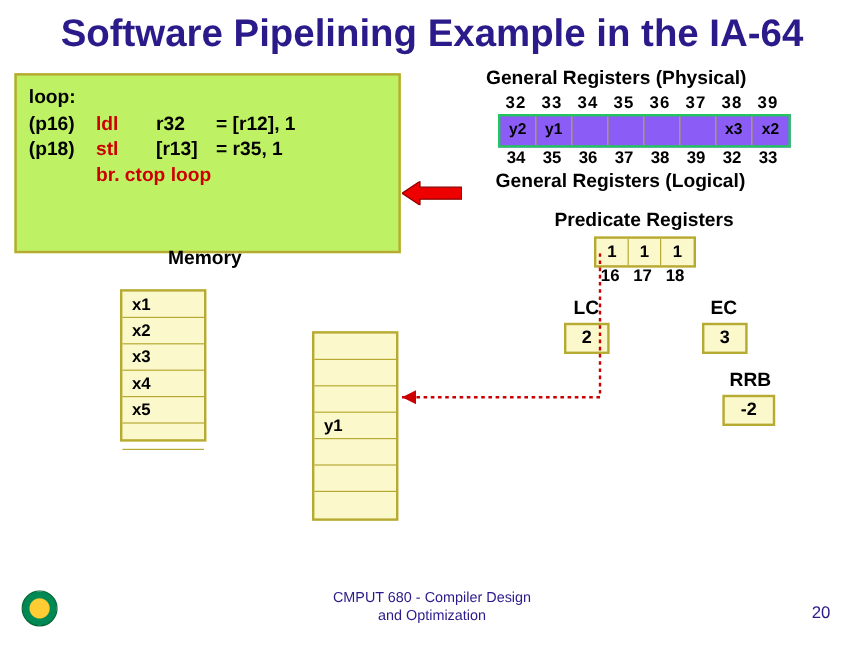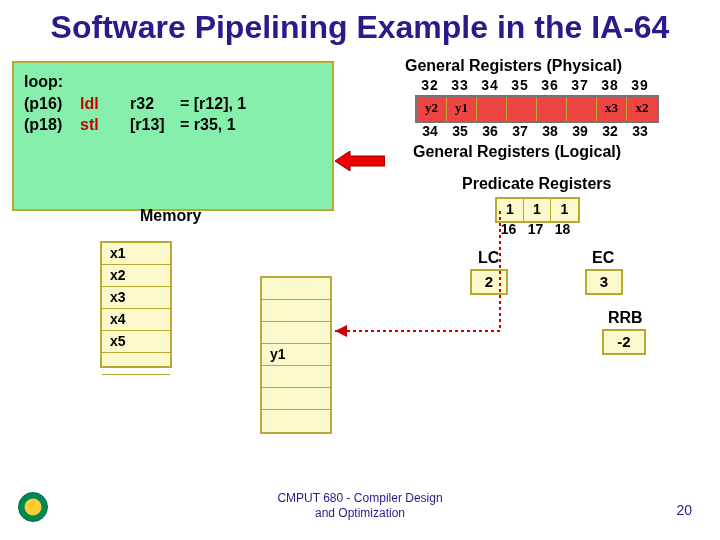--- a/index.html
+++ b/index.html
@@ -1,21 +1,21 @@
 <!DOCTYPE html>
 <html><head>
 <meta charset="utf-8">
 <style>
   * { box-sizing: border-box; margin: 0; padding: 0; }
   body { width: 720px; height: 540px; background: #fff; font-family: Arial, sans-serif; position: relative; overflow: hidden; }
   .title { text-align: center; font-family: 'Arial Black', sans-serif; font-weight: 900; color: #2a1a8a; font-size: 32px; line-height: 1.1; padding: 10px 0 6px; }
   .content { position: relative; width: 100%; height: 430px; }
 
   
-  .code-block { position: absolute; left: 12px; top: 10px; width: 322px; height: 150px; background: #86efac; border: 2px solid #b7aa33; padding: 8px 10px; font-family: Arial, sans-serif; font-size: 16px; font-weight: bold; color: #000; line-height: 1.35; }
+  .code-block { position: absolute; left: 12px; top: 10px; width: 322px; height: 150px; background: #bef264; border: 2px solid #b7aa33; padding: 8px 10px; font-family: Arial, sans-serif; font-size: 16px; font-weight: bold; color: #000; line-height: 1.35; }
   .code-row { display: flex; }
   .code-label { width: 56px; flex-shrink: 0; }
   .code-col1 { width: 50px; flex-shrink: 0; }
   .code-col2 { flex: 1; }
   .mnemonic { color: #c00; }
 
   .red-arrow-left { position: absolute; left: 335px; top: 100px; width: 50px; height: 20px; }
   .red-arrow-left svg { width: 100%; height: 100%; }
 
   .mem-label { position: absolute; left: 140px; top: 156px; font-weight: bold; font-size: 16px; }
@@ -24,21 +24,21 @@
   .mem-box1 { left: 100px; top: 190px; width: 72px; height: 127px; }
   .mem-box2 { left: 260px; top: 225px; width: 72px; height: 158px; }
   .mem-box1 .cell, .mem-box2 .cell { width: 100%; height: 22px; border-bottom: 1px solid #b7aa33; font-size: 14px; font-weight: bold; padding-left: 8px; line-height: 21px; }
   .mem-box1 .cell:last-child, .mem-box2 .cell:last-child { border-bottom: none; }
 
   
   .gr-phys-label { position: absolute; left: 405px; top: 6px; font-weight: bold; font-size: 16px; }
   .gr-phys-head { position: absolute; left: 415px; top: 26px; font-weight: bold; font-size: 14px; letter-spacing: 1px; }
   .gr-phys-head span { display: inline-block; width: 30px; text-align: center; }
 
-  .reg-table { position: absolute; left: 415px; top: 44px; display: flex; border: 2px solid #737373; background: #ef4444; font-family: Liberation Serif, serif; }
+  .reg-table { position: absolute; left: 415px; top: 44px; display: flex; border: 2px solid #22c55e; background: #8b5cf6; }
   .reg-table .rcell { width: 30px; height: 24px; border-right: 1px solid #b7aa33; font-size: 13px; font-weight: bold; text-align: center; line-height: 22px; }
   .reg-table .rcell:last-child { border-right: none; }
 
   .gr-log-head { position: absolute; left: 415px; top: 72px; font-weight: bold; font-size: 14px; }
   .gr-log-head span { display: inline-block; width: 30px; text-align: center; }
   .gr-log-label { position: absolute; left: 413px; top: 92px; font-weight: bold; font-size: 16px; }
 
   .pred-label { position: absolute; left: 462px; top: 124px; font-weight: bold; font-size: 16px; }
   .pred-table { position: absolute; left: 495px; top: 146px; display: flex; border: 2px solid #b7aa33; background: #fbf8cc; }
   .pred-table .pcell { width: 27px; height: 22px; border-right: 1px solid #b7aa33; text-align: center; font-weight: bold; font-size: 14px; line-height: 20px; }
@@ -81,20 +81,21 @@
       <span class="code-col2">= [r12], 1</span>
     </div>
     <div class="code-row">
       <span class="code-label">(p18)</span>
       <span class="mnemonic code-col1">stl</span>
       <span class="code-col1">[r13]</span>
       <span class="code-col2">= r35, 1</span>
     </div>
     <div class="code-row">
       <span class="code-label"></span>
+      <span class="mnemonic">br. ctop loop</span>
     </div>
   </div>
 
   <div class="red-arrow-left">
     <svg viewBox="0 0 50 20">
         <polygon points="0,10 15,0 15,5 50,5 50,15 15,15 15,20" fill="#e00" stroke="#800" stroke-width="1"></polygon>
       </svg>
   </div>
 
   <div class="mem-label">Memory</div>

